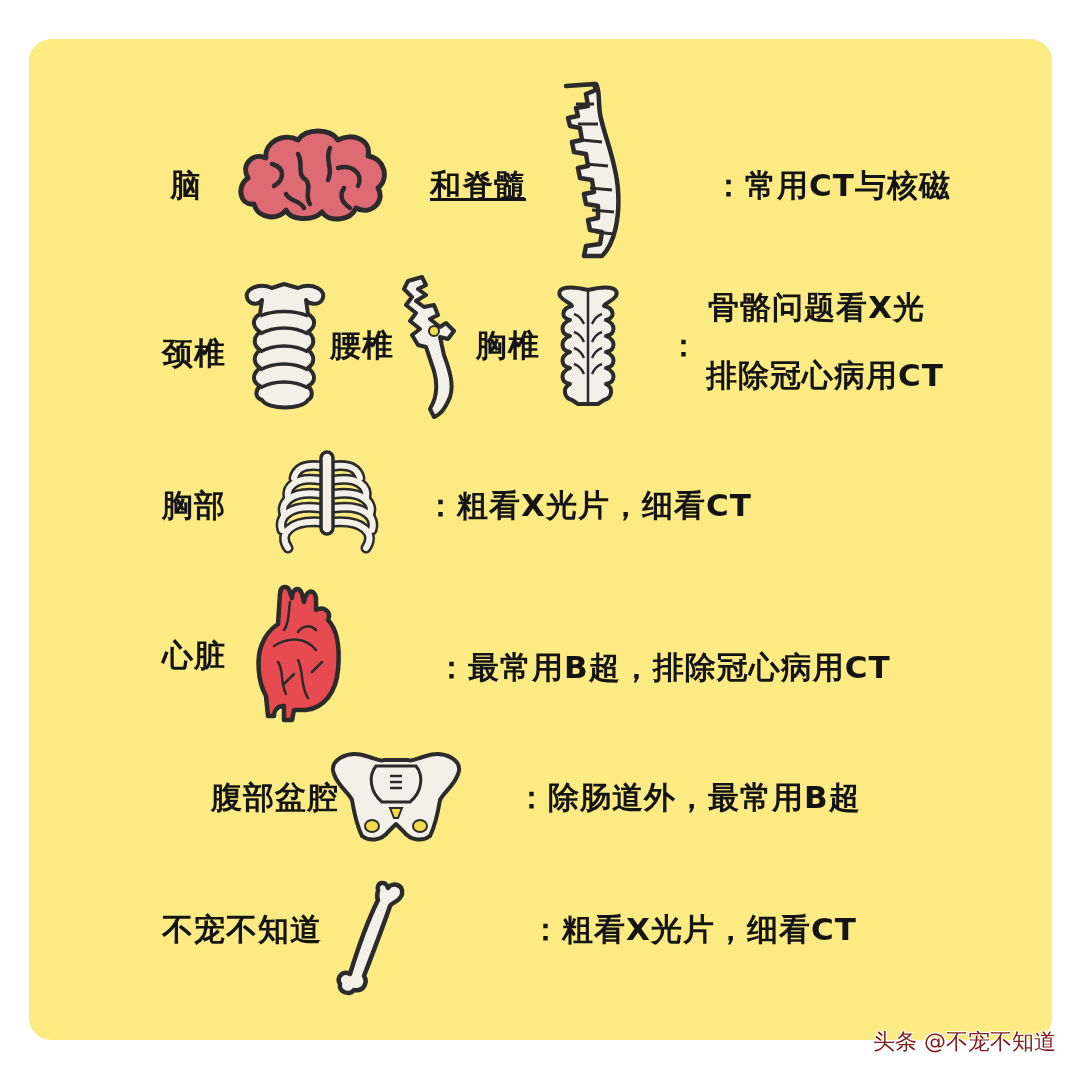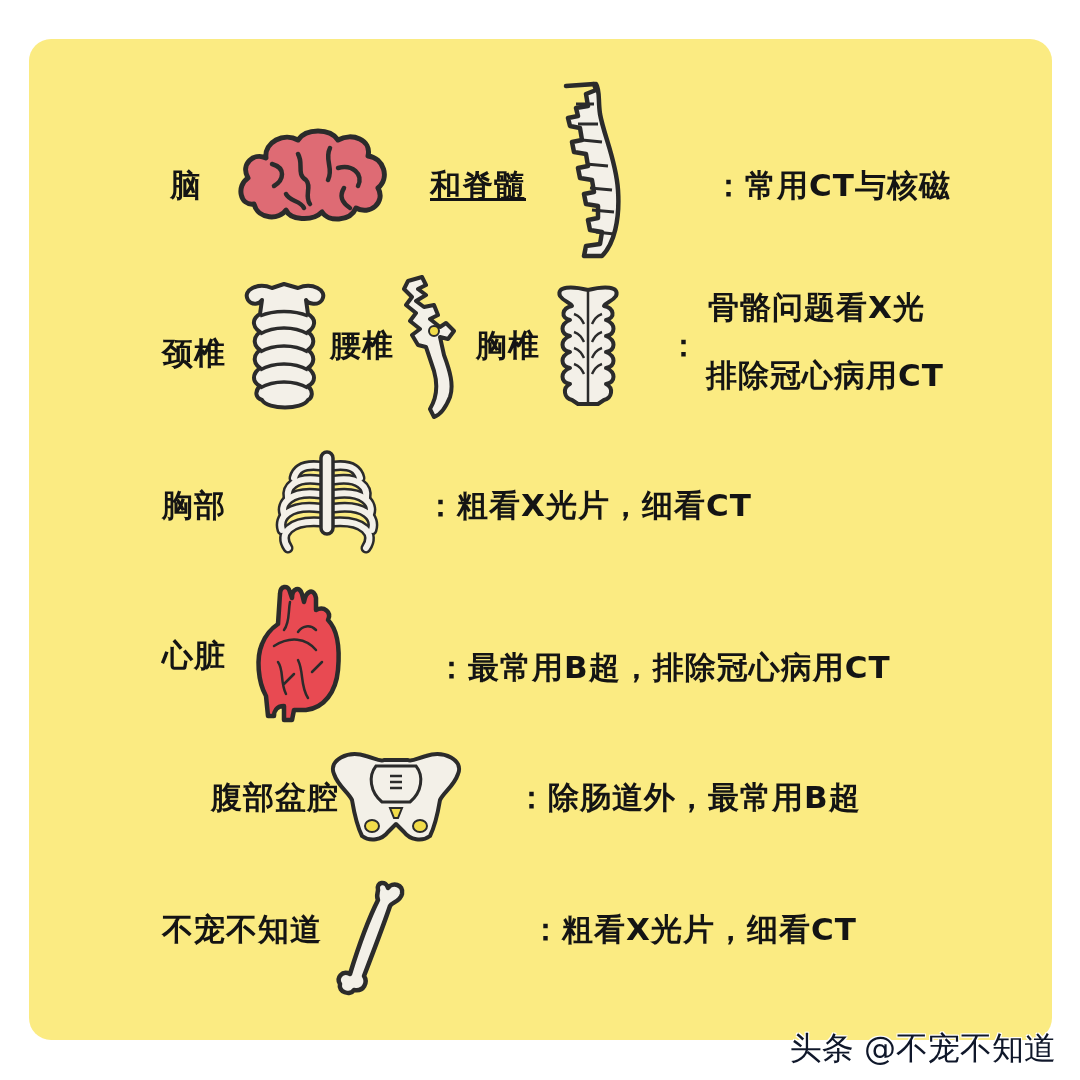--- a/index.html
+++ b/index.html
@@ -10,21 +10,21 @@
   .card {
     position: absolute; left: 29px; top: 39px; width: 1023px; height: 1001px;
     background: #fbeb82; border-radius: 22px;
   }
   .t {
     position: absolute; font-size: 31px; font-weight: bold; color: #141414;
     white-space: nowrap; line-height: 1; letter-spacing: 1px;
   }
   .ill { position: absolute; }
   .watermark {
-    position: absolute; right: 24px; top: 1027px; font-size: 32px; color: #0f172a;
+    position: absolute; right: 24px; top: 1027px; font-size: 22px; color: #7f1d1d;
     white-space: nowrap; text-shadow: 1px 1px 0 #ffffff, -1px -1px 0 #ffffff, 1px -1px 0 #fff, -1px 1px 0 #fff;
     font-family: "DejaVu Sans", sans-serif;
   }
 </style>
 </head>
 <body>
 
 <div class="card"></div>
 
 <div class="t" style="left:170px;top:170px;">脑</div>

